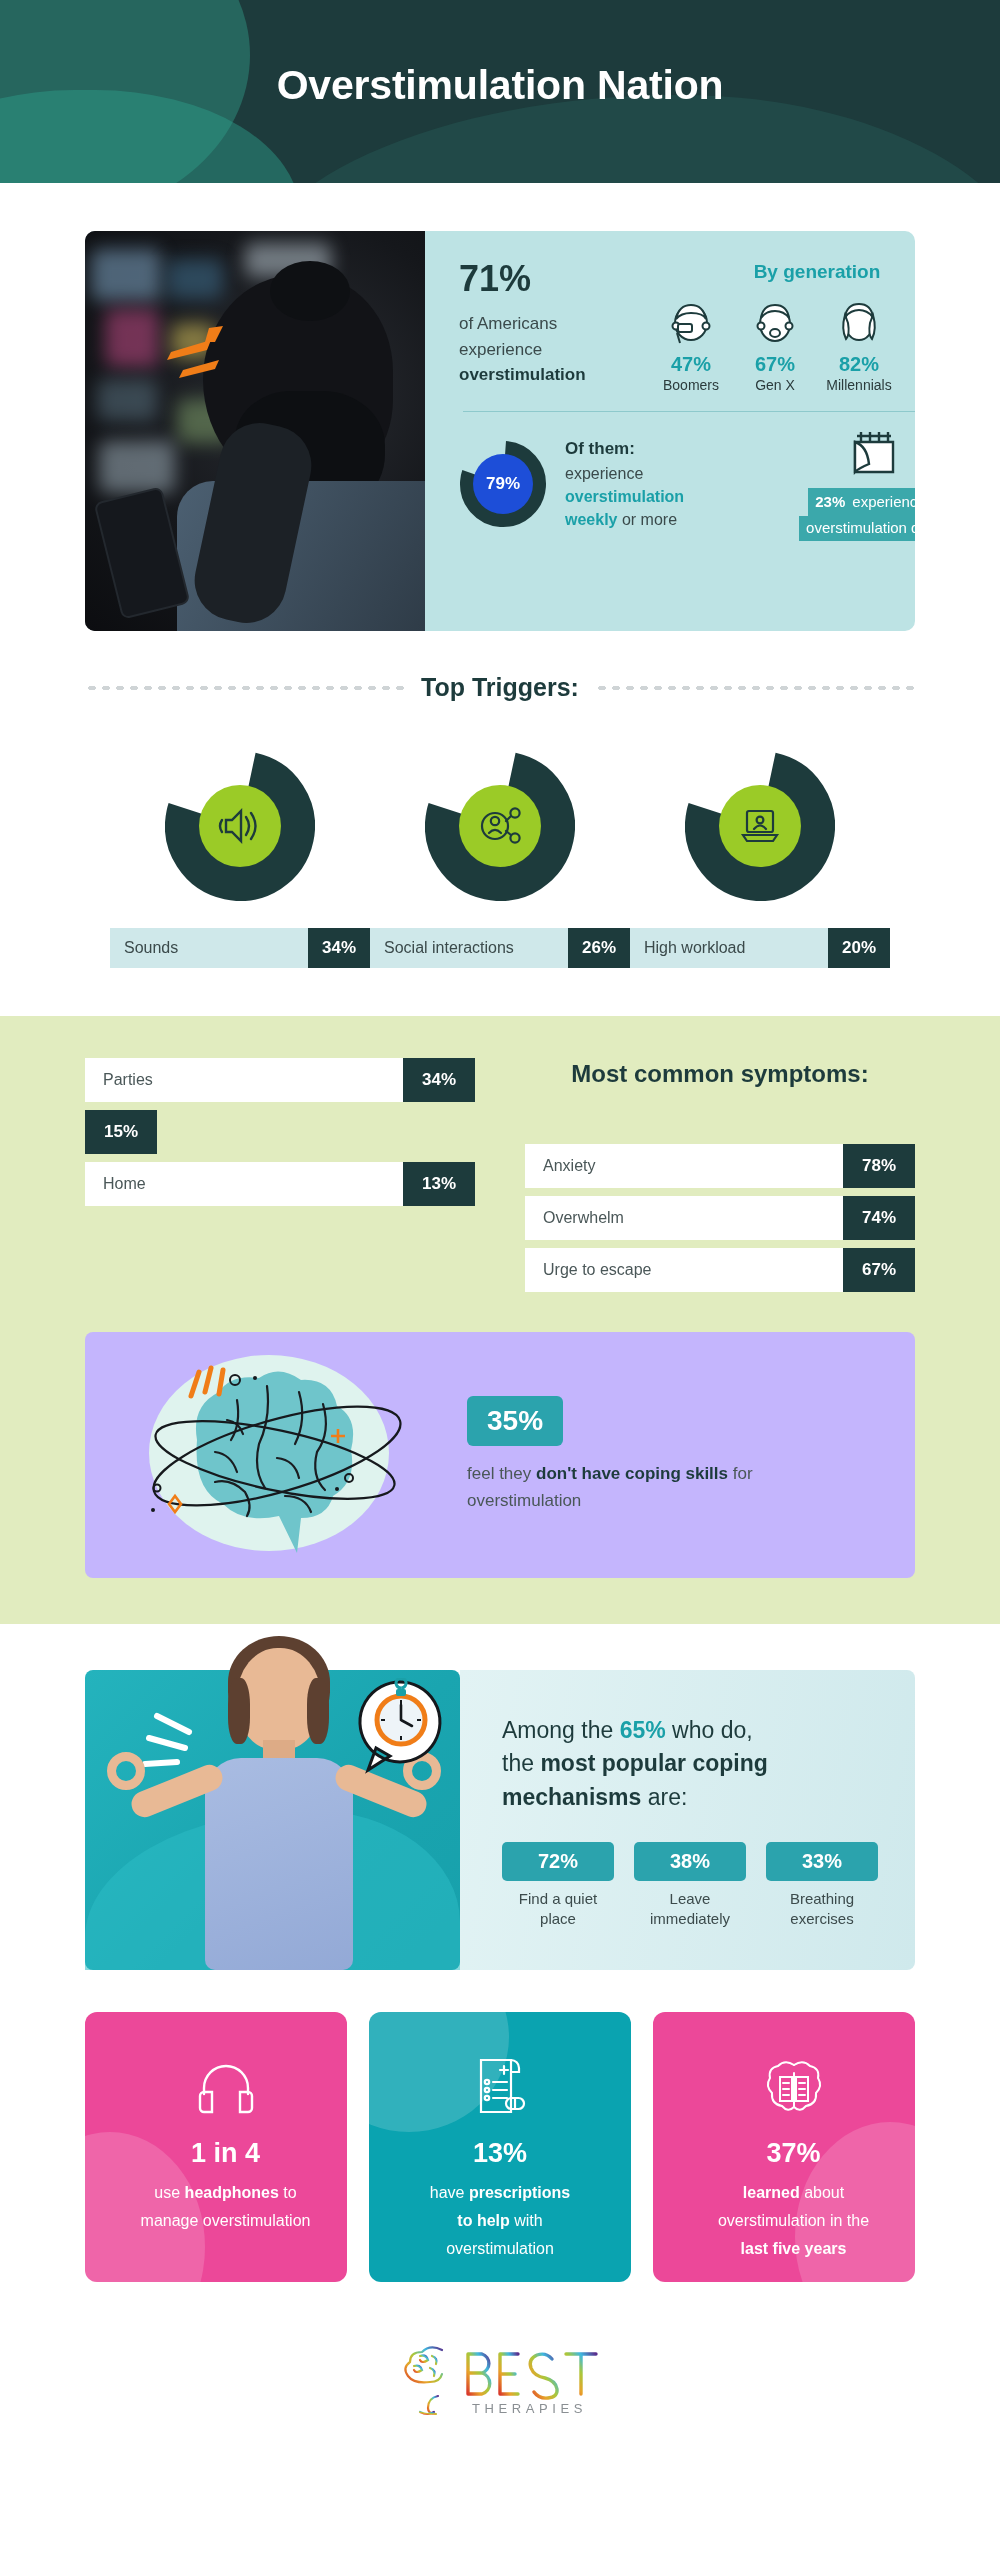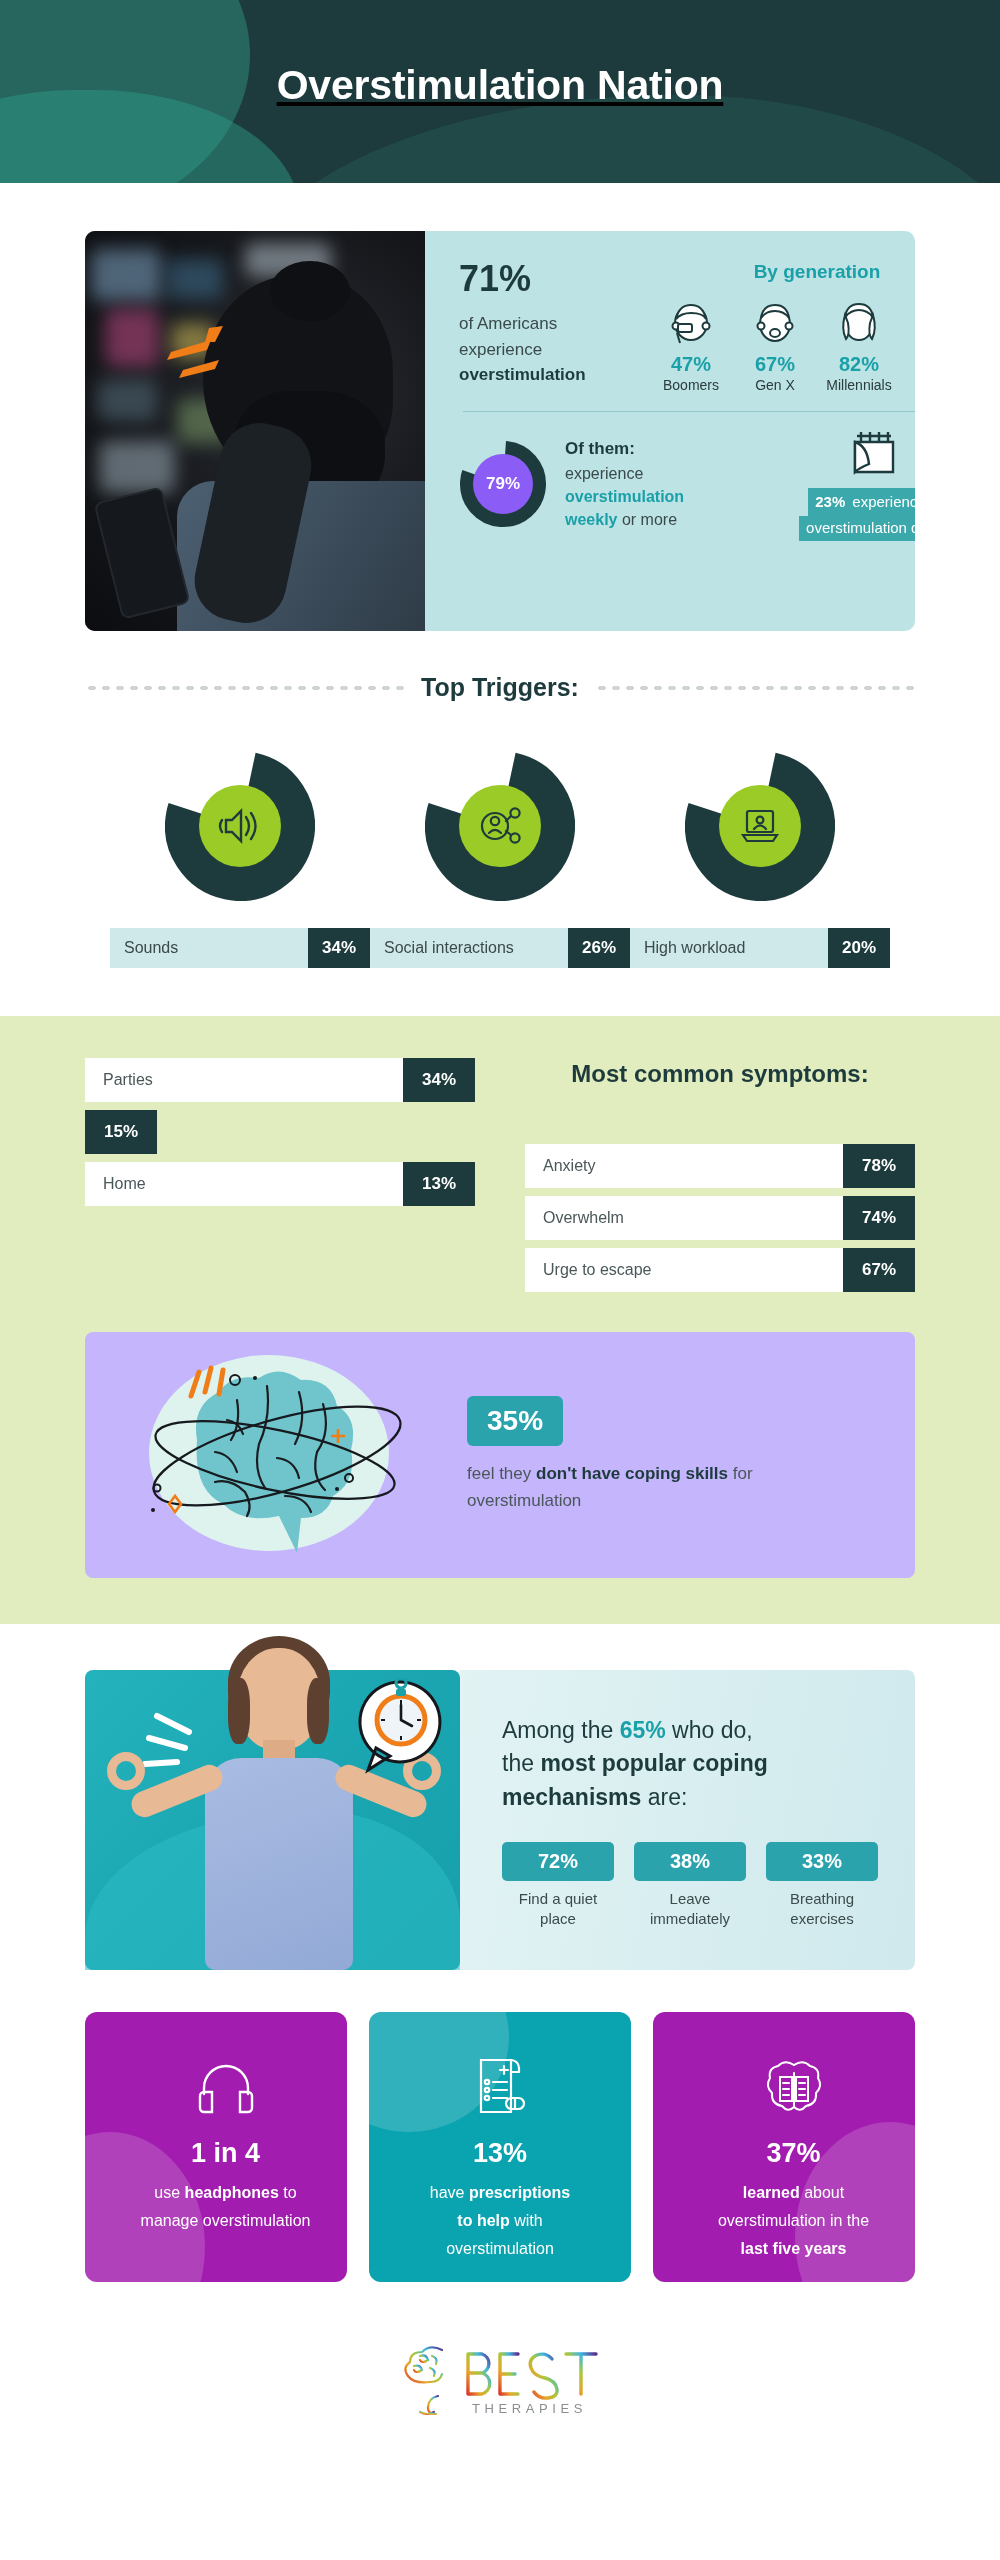--- a/index.html
+++ b/index.html
@@ -10,21 +10,20 @@
   }
   body { width: 1000px; height: 2560px; position: relative; overflow: hidden; }
 
   
   .header {
     position: relative;
     width: 1000px;
     height: 183px;
     background: #1d3b3c;
     overflow: hidden;
-    text-decoration: underline;
   }
   .hdr-blob-1 {
     position: absolute; left: -150px; top: -110px;
     width: 400px; height: 330px; border-radius: 50%;
     background: #2e8a7a; opacity: .55;
   }
   .hdr-blob-2 {
     position: absolute; left: -130px; top: 90px;
     width: 430px; height: 260px; border-radius: 50% 50% 45% 55%;
     background: #2fa08c; opacity: .45;
@@ -111,21 +110,21 @@
   .gen-pct { font-size: 20px; font-weight: bold; color: #1aa0a8; margin-top: 6px; }
   .gen-lab { font-size: 14px; color: #2b3b3c; margin-top: 1px; }
 
   .hero-divider {
     height: 1px; background: #8ec9cc; margin: 18px 4px 16px;
   }
   .hero-bottom { display: flex; align-items: center; }
   .donut79 { width: 88px; height: 88px; flex: none; position: relative; }
   .donut79 .inner {
     position:absolute; left:14px; top:14px; width:60px; height:60px;
-    border-radius:50%; background:#8b5cf6; color:#fff; font-weight:bold;
+    border-radius:50%; background:#1d4ed8; color:#fff; font-weight:bold;
     font-size:17px; display:flex; align-items:center; justify-content:center;
   }
   .oftxt { margin-left: 18px; font-size: 16px; line-height: 1.45; color: #3a4a4b; width: 190px;}
   .oftxt .hd { font-weight:bold; color:#1d3b3c; font-size:17px; }
   .oftxt .tl { color:#1aa0a8; font-weight:bold; }
   .cal-block { margin-left: 8px; flex: 1; text-align: center; }
   .cal-ico { display:flex; justify-content:center; margin-bottom: 8px; }
   .cal-tag { display:inline-block; }
   .cal-tag span {
     display: inline-block; background: #3ba8ab; color: #fff; font-size: 15px;
@@ -251,21 +250,21 @@
     padding: 8px 0; border-radius: 5px;
   }
   .cope-item .lb { font-size: 15px; color: #3c4b4c; margin-top: 8px; line-height: 1.35; }
 
   
   .cards { display: flex; justify-content: space-between; margin-top: 42px; }
   .card {
     width: 262px; height: 270px; border-radius: 12px; color: #fff;
     position: relative; overflow: hidden; padding: 38px 24px 0; text-align: center;
   }
-  .card.green { background: #a21caf; padding-left: 43px; }
+  .card.green { background: #ec4899; padding-left: 43px; }
   .card.teal  { background: #0aa3b0; }
   .card .blob {
     position: absolute; border-radius: 50%; opacity: .16; background: #fff;
   }
   .card .ico { height: 74px; display:flex; align-items:center; justify-content:center; position:relative; z-index:2;}
   .card .big { font-size: 27px; font-weight: bold; margin-top: 14px; position:relative; z-index:2;}
   .card .sub { font-size: 16px; line-height: 1.75; margin-top: 10px; position:relative; z-index:2;}
   .card .sub b { font-weight: bold; }
 
   

